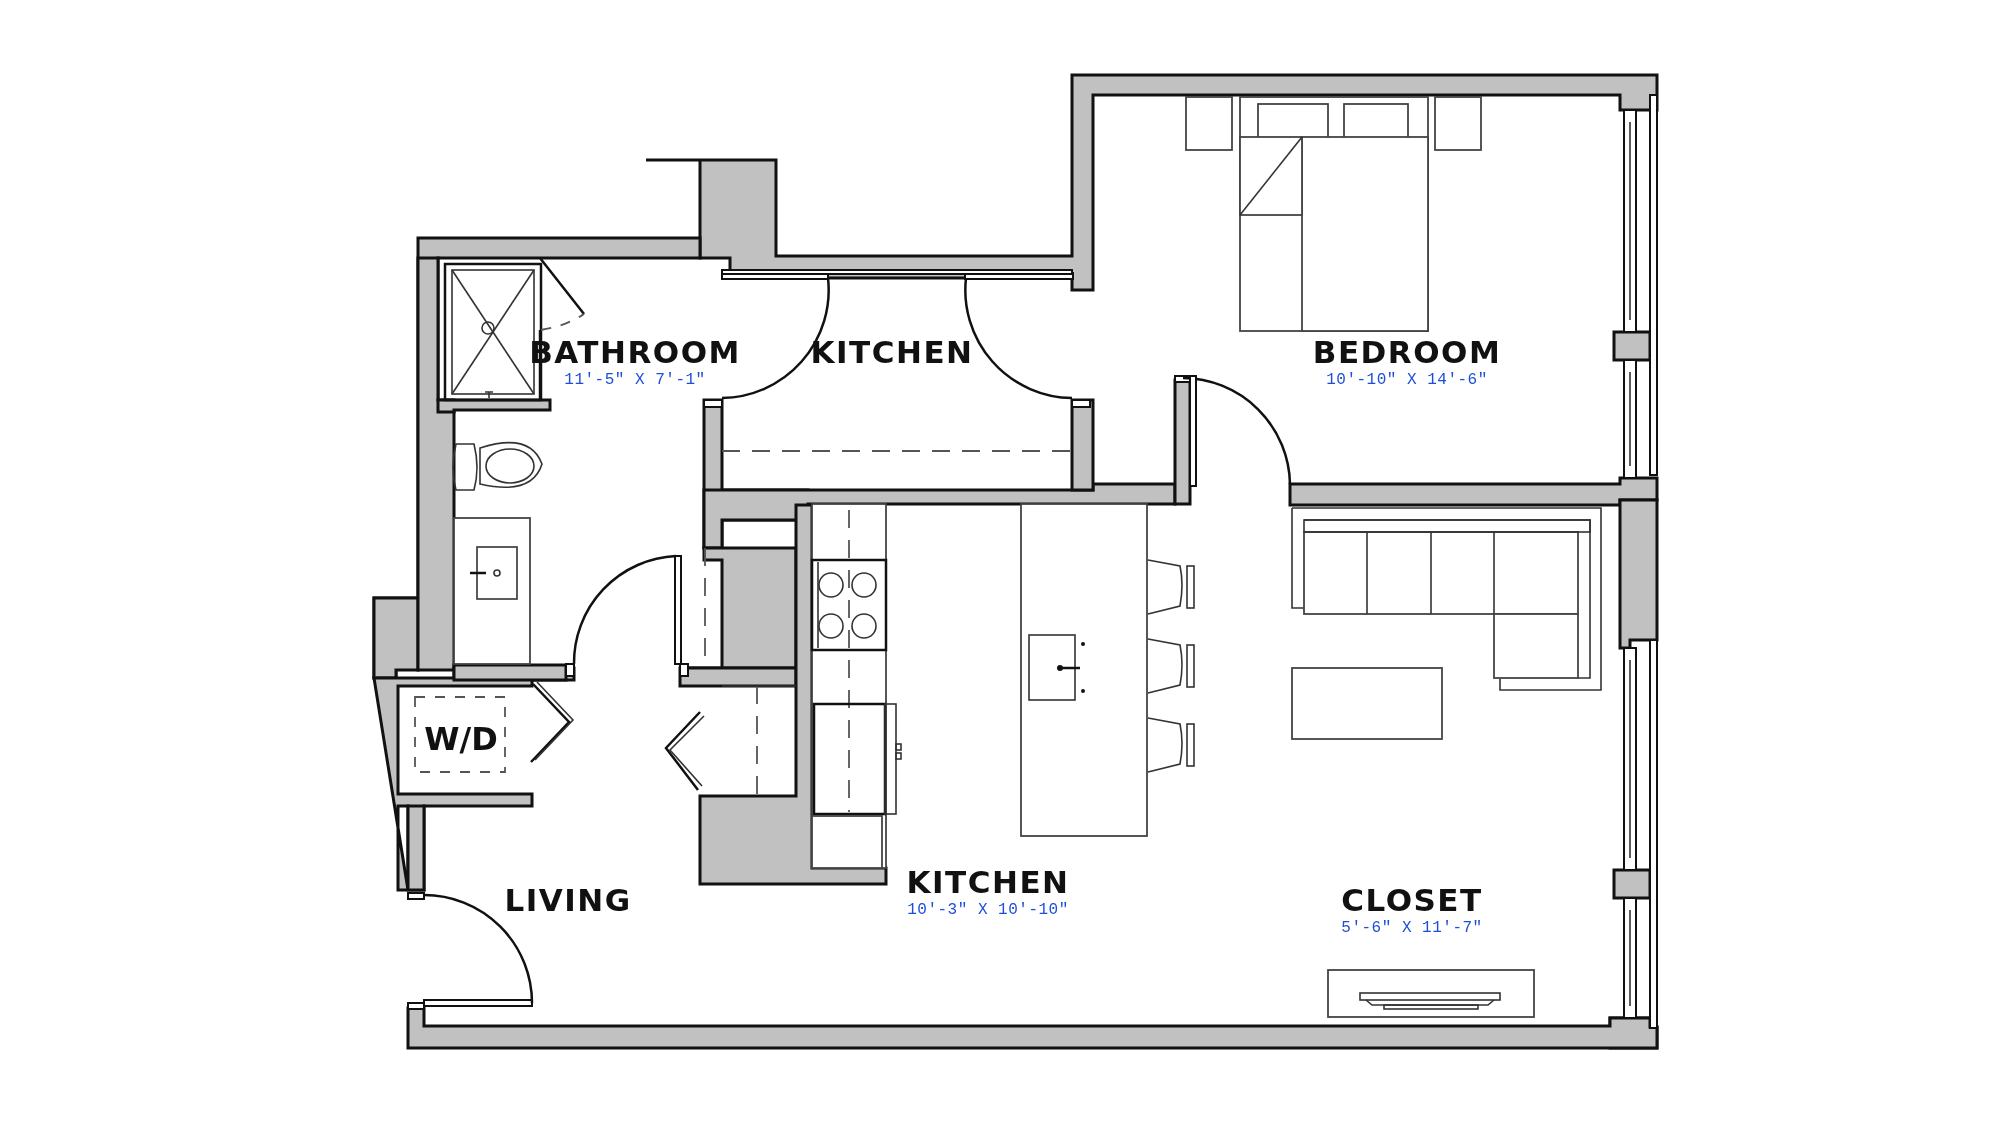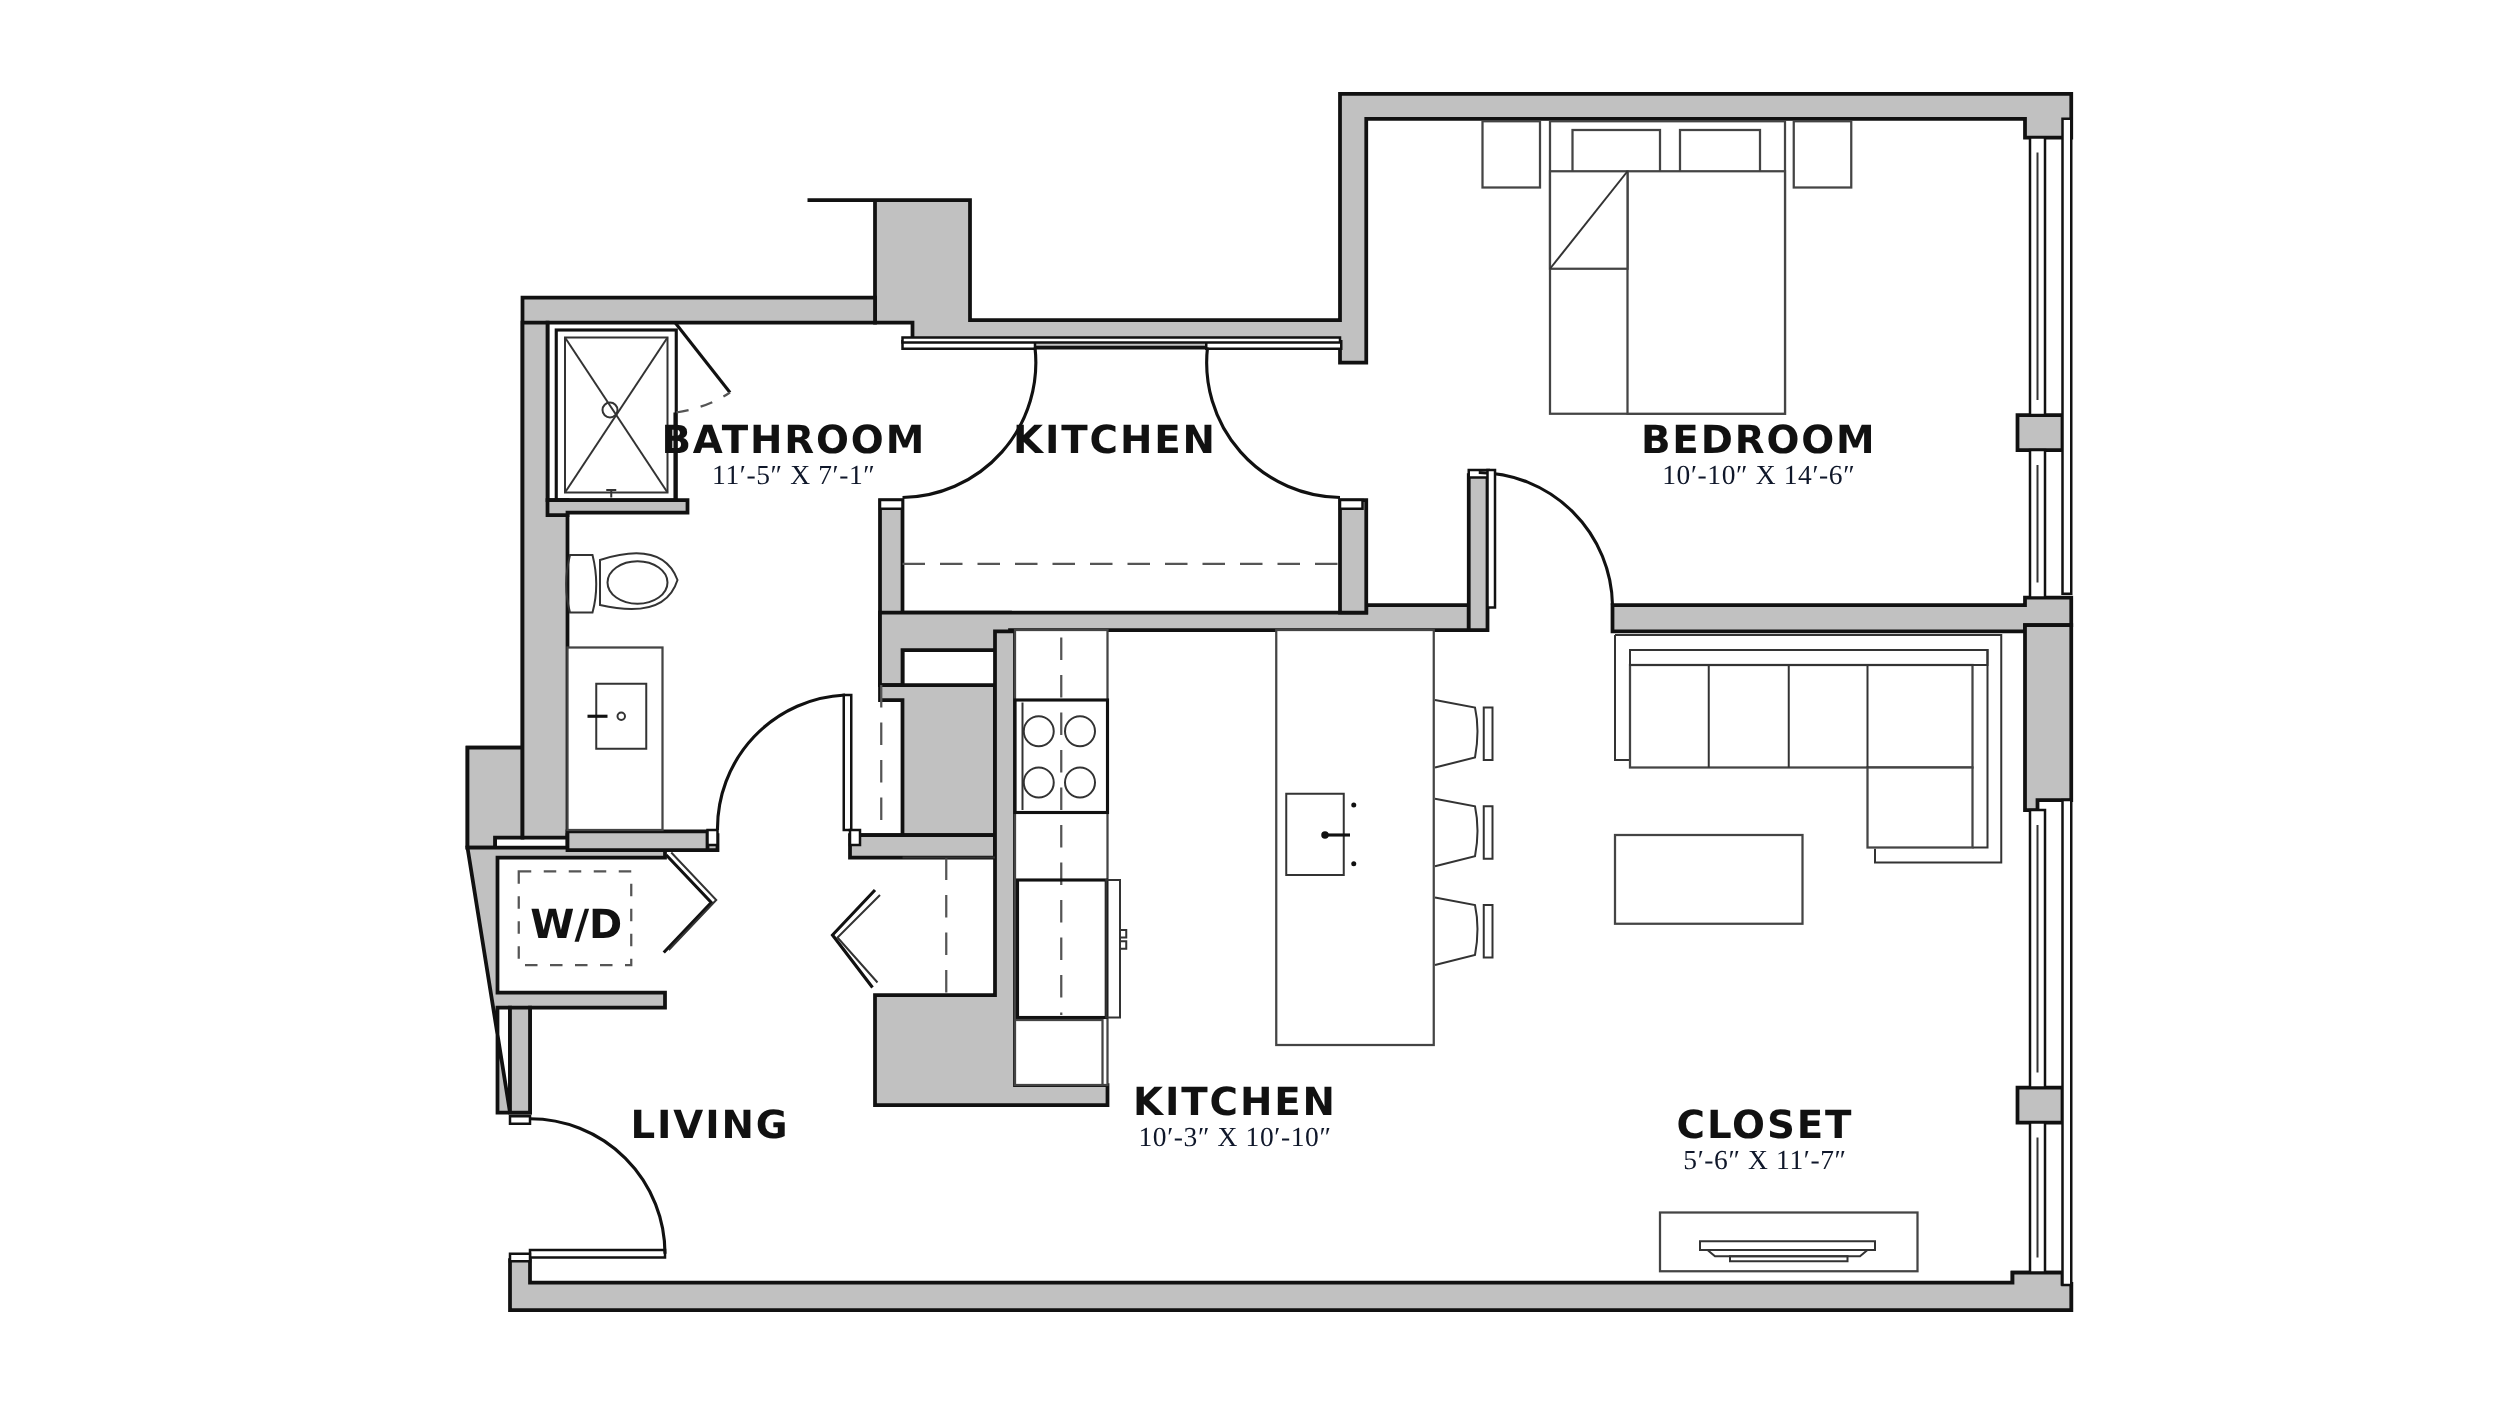--- a/index.html
+++ b/index.html
@@ -8,21 +8,21 @@
   .wall { fill: #c1c1c1; stroke: #111; stroke-width: 3; stroke-linejoin: miter; }
   .line { fill: none; stroke: #111; stroke-width: 2.5; }
   .thin { fill: none; stroke: #333; stroke-width: 1.6; }
   .furn { fill: #fff; stroke: #444; stroke-width: 1.8; }
   .dash { fill: none; stroke: #555; stroke-width: 1.8; stroke-dasharray: 18 12; }
   .dash2 { fill: none; stroke: #555; stroke-width: 1.8; stroke-dasharray: 10 10; }
   .door { fill: none; stroke: #111; stroke-width: 2.5; }
   .slab { fill: #fff; stroke: #111; stroke-width: 2; }
   .label { position: absolute; text-align: center; transform: translateX(-50%); color: #111; white-space: nowrap; }
   .room-name { font-family: "DejaVu Sans", sans-serif; font-weight: bold; font-size: 31px; letter-spacing: 1.5px; line-height: 28px; }
-  .room-dim { font-family: Liberation Serif, serif; font-weight: normal; font-size: 22px; letter-spacing: 0.5px; line-height: 28px; color: #0f172a; }
+  .room-dim { font-family: Liberation Mono, monospace; font-weight: normal; font-size: 16px; letter-spacing: 0.5px; line-height: 28px; color: #1d4ed8; }
   .wd { font-family: "DejaVu Sans", sans-serif; font-weight: bold; font-size: 32px; }
 </style>
 </head>
 <body>
 
 <svg id="plan" viewBox="0 0 2000 1126" xmlns="http://www.w3.org/2000/svg">
 
   <g>
 
     <polygon class="wall" points="646,160 776,160 776,256 1072,256 1072,75 1657,75 1657,110 1620,110 1620,95 1093,95 1093,290 1072,290 1072,278 776,278 776,278 730,278 730,258 700,258 700,160"></polygon>

